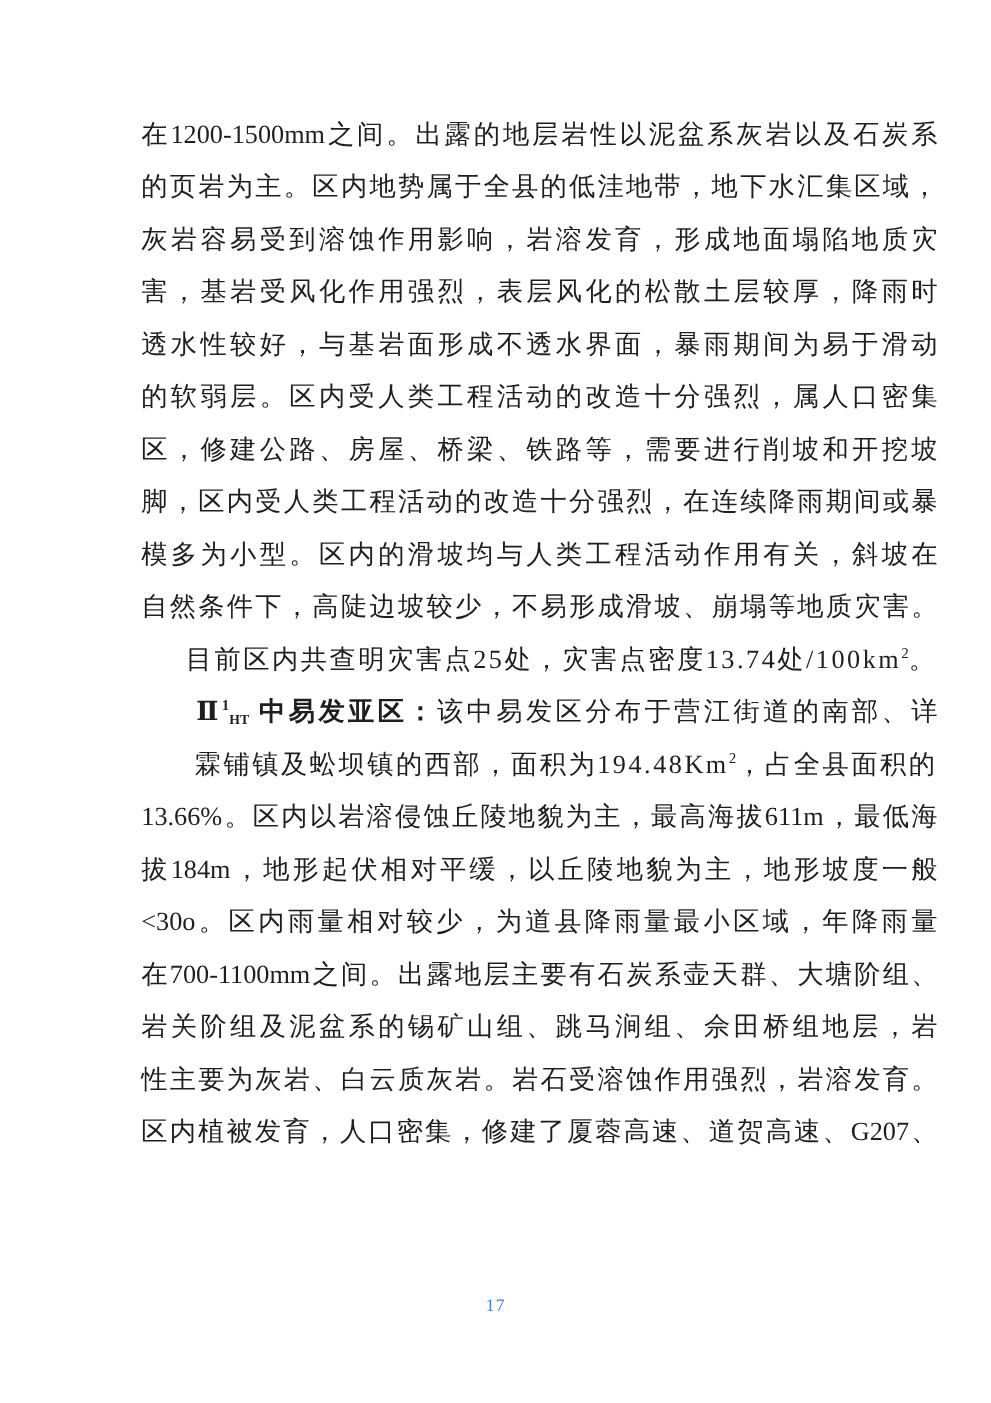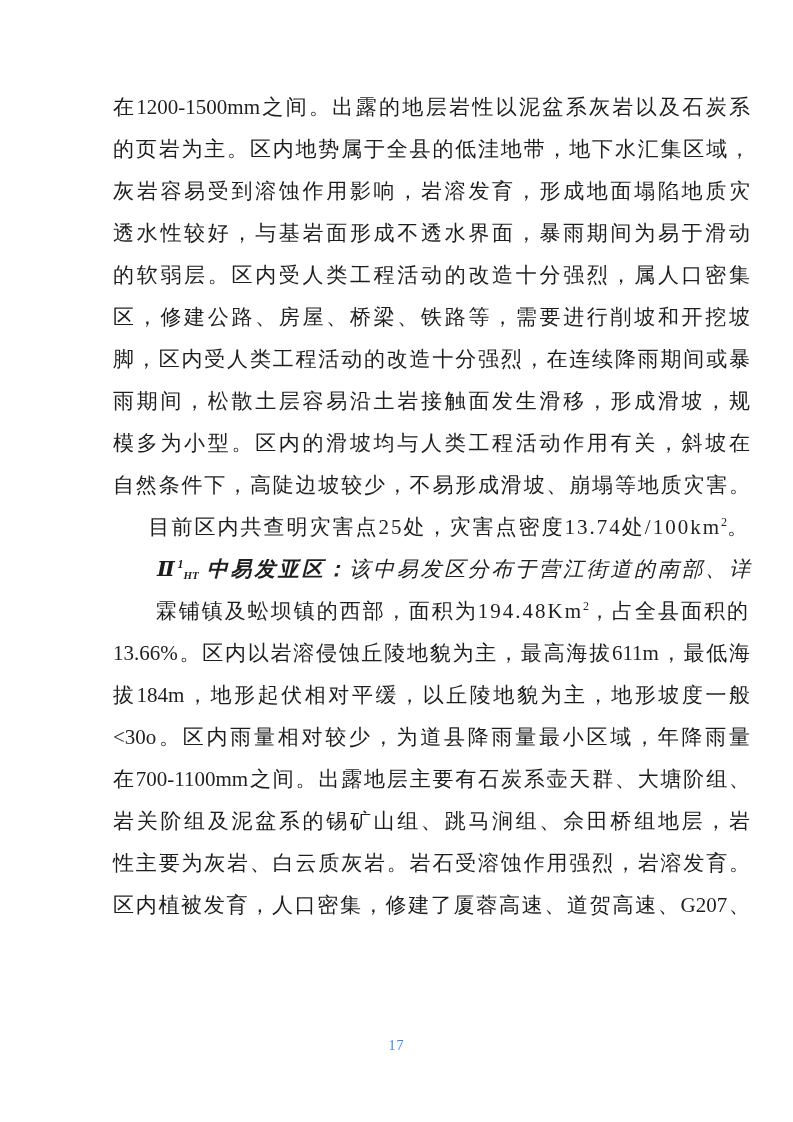--- a/index.html
+++ b/index.html
@@ -32,21 +32,20 @@
   .line.just {
     text-align: justify;
     text-align-last: justify;
   }
   .line.short {
     text-align: right;
     letter-spacing: 2px;
   }
   .line.indent {
     text-indent: 44px;
-    font-style: italic;
   }
   .line b {
     font-weight: bold;
   }
   .line sup {
     font-size: 12px;
     line-height: 0;
     vertical-align: 8px;
     letter-spacing: 0;
   }
@@ -71,25 +70,25 @@
   }
 </style>
 </head>
 <body>
 
 <div class="page">
   <div class="text-block">
       <div class="line just"><span>在1200-1500mm之间。出露的地层岩性以泥盆系灰岩以及石炭系</span></div>
       <div class="line just"><span>的页岩为主。区内地势属于全县的低洼地带，地下水汇集区域，</span></div>
       <div class="line just"><span>灰岩容易受到溶蚀作用影响，岩溶发育，形成地面塌陷地质灾</span></div>
+      <div class="line just"><span>害，基岩受风化作用强烈，表层风化的松散土层较厚，降雨时</span></div>
       <div class="line just"><span>透水性较好，与基岩面形成不透水界面，暴雨期间为易于滑动</span></div>
       <div class="line just"><span>的软弱层。区内受人类工程活动的改造十分强烈，属人口密集</span></div>
       <div class="line just"><span>区，修建公路、房屋、桥梁、铁路等，需要进行削坡和开挖坡</span></div>
       <div class="line just"><span>脚，区内受人类工程活动的改造十分强烈，在连续降雨期间或暴</span></div>
-      <div class="line just"><span>雨期间，松散土层容易沿土岩接触面发生滑移，形成滑坡，规</span></div>
       <div class="line just"><span>模多为小型。区内的滑坡均与人类工程活动作用有关，斜坡在</span></div>
       <div class="line just"><span>自然条件下，高陡边坡较少，不易形成滑坡、崩塌等地质灾害。</span></div>
       <div class="line short"><span>目前区内共查明灾害点25处，灾害点密度13.74处/100km</span><sup>2</sup><span>。</span></div>
       <div class="line just indent"><b>Ⅱ</b><sup class="bold">1</sup><sub class="bold">HT</sub><b> 中易发亚区：</b><span>该中易发区分布于营江街道的南部、详</span></div>
       <div class="line short"><span>霖铺镇及蚣坝镇的西部，面积为194.48Km</span><sup>2</sup><span>，占全县面积的</span></div>
       <div class="line just"><span>13.66%。区内以岩溶侵蚀丘陵地貌为主，最高海拔611m，最低海</span></div>
       <div class="line just"><span>拔184m，地形起伏相对平缓，以丘陵地貌为主，地形坡度一般</span></div>
       <div class="line just"><span>&lt;30o。区内雨量相对较少，为道县降雨量最小区域，年降雨量</span></div>
       <div class="line just"><span>在700-1100mm之间。出露地层主要有石炭系壶天群、大塘阶组、</span></div>
       <div class="line just"><span>岩关阶组及泥盆系的锡矿山组、跳马涧组、佘田桥组地层，岩</span></div>

